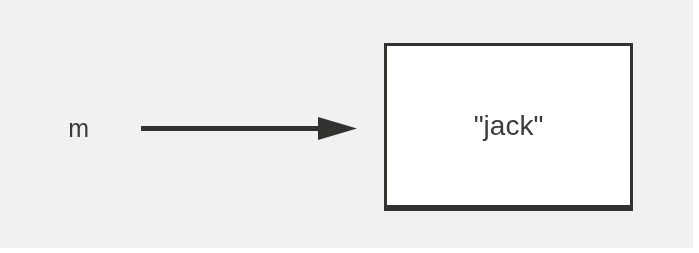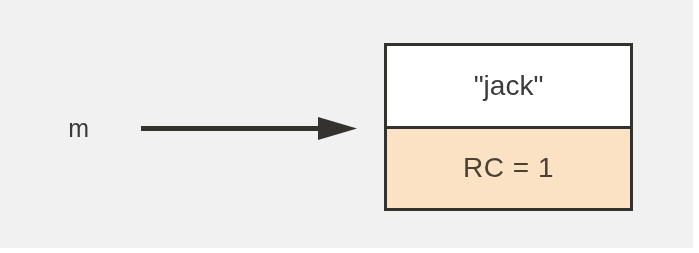--- a/index.html
+++ b/index.html
@@ -80,16 +80,15 @@
 
   <div class="var-label">m</div>
 
   <svg class="arrow-svg" width="225" height="38" viewBox="0 0 225 38">
     <line x1="3" y1="18.5" x2="184" y2="18.5" stroke="#33322f" stroke-width="5" stroke-linecap="butt"></line>
     <polygon points="180,7 219,18.5 180,30" fill="#33322f"></polygon>
   </svg>
 
   <div class="object-box">
     <div class="cell cell-value">"jack"</div>
-    <div class="cell cell-refcount">RC = 1</div>
   </div>
 
 </div>
 
 </body></html>

